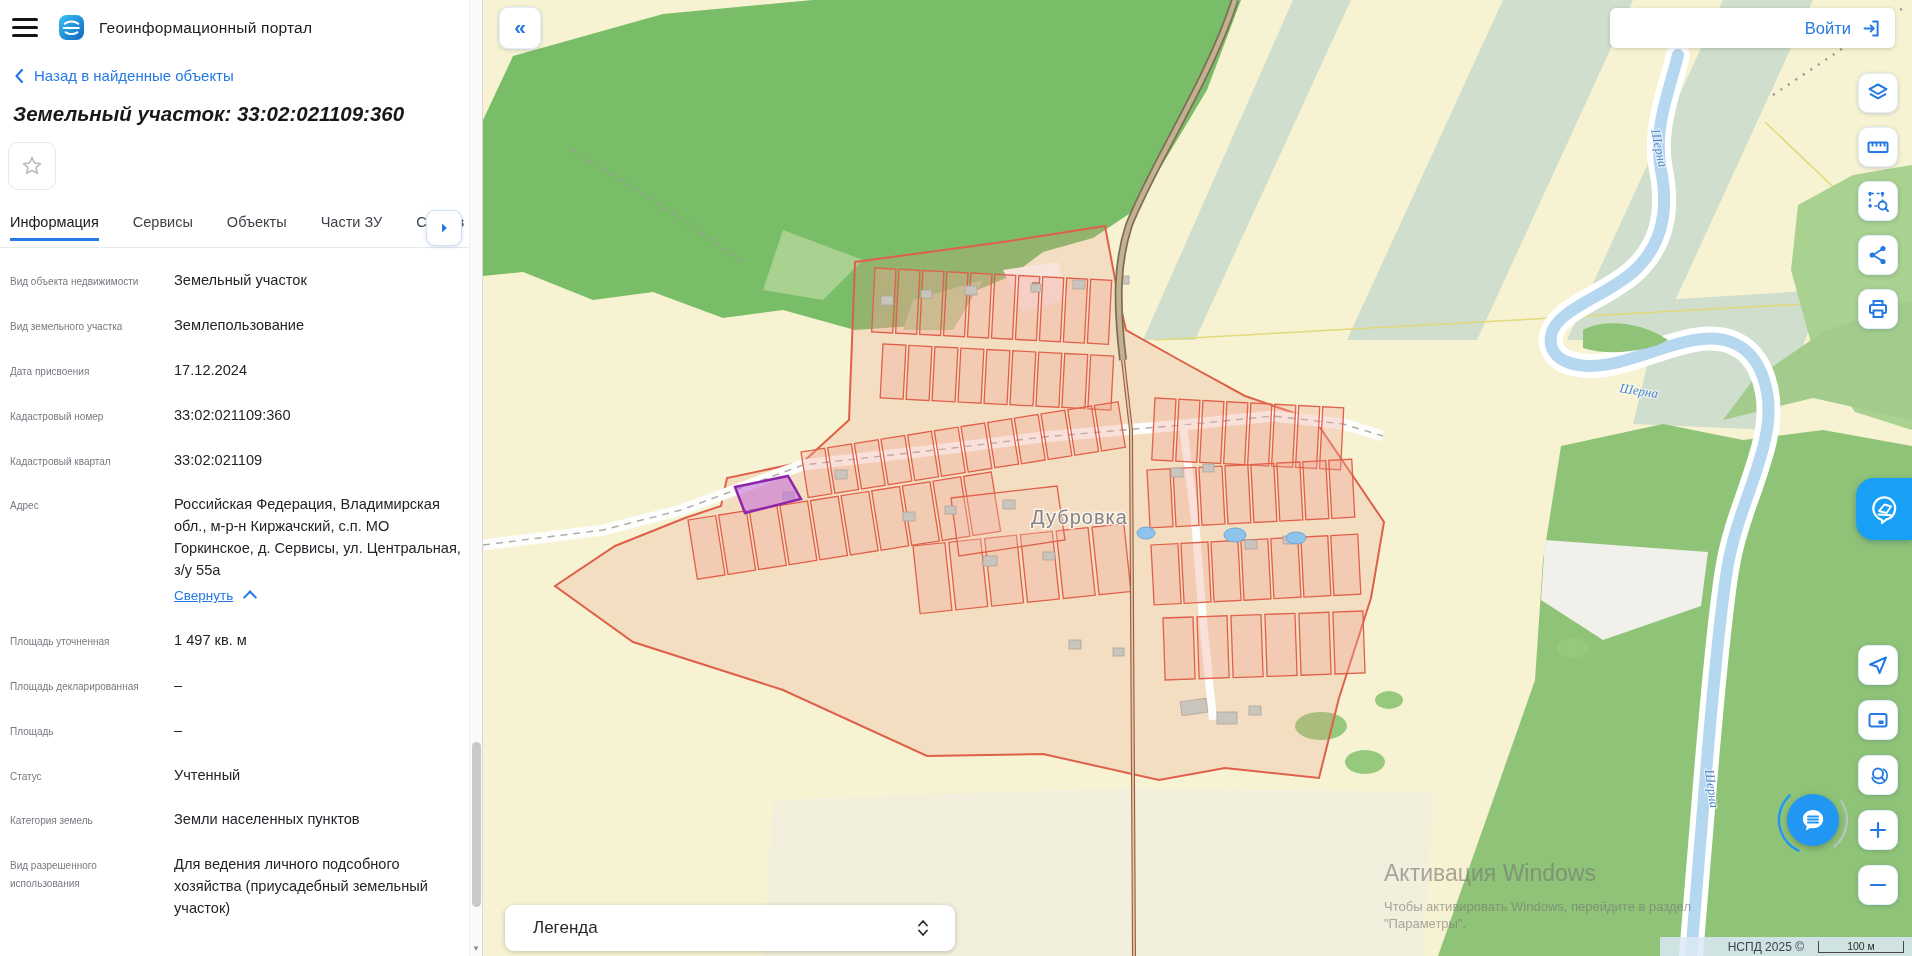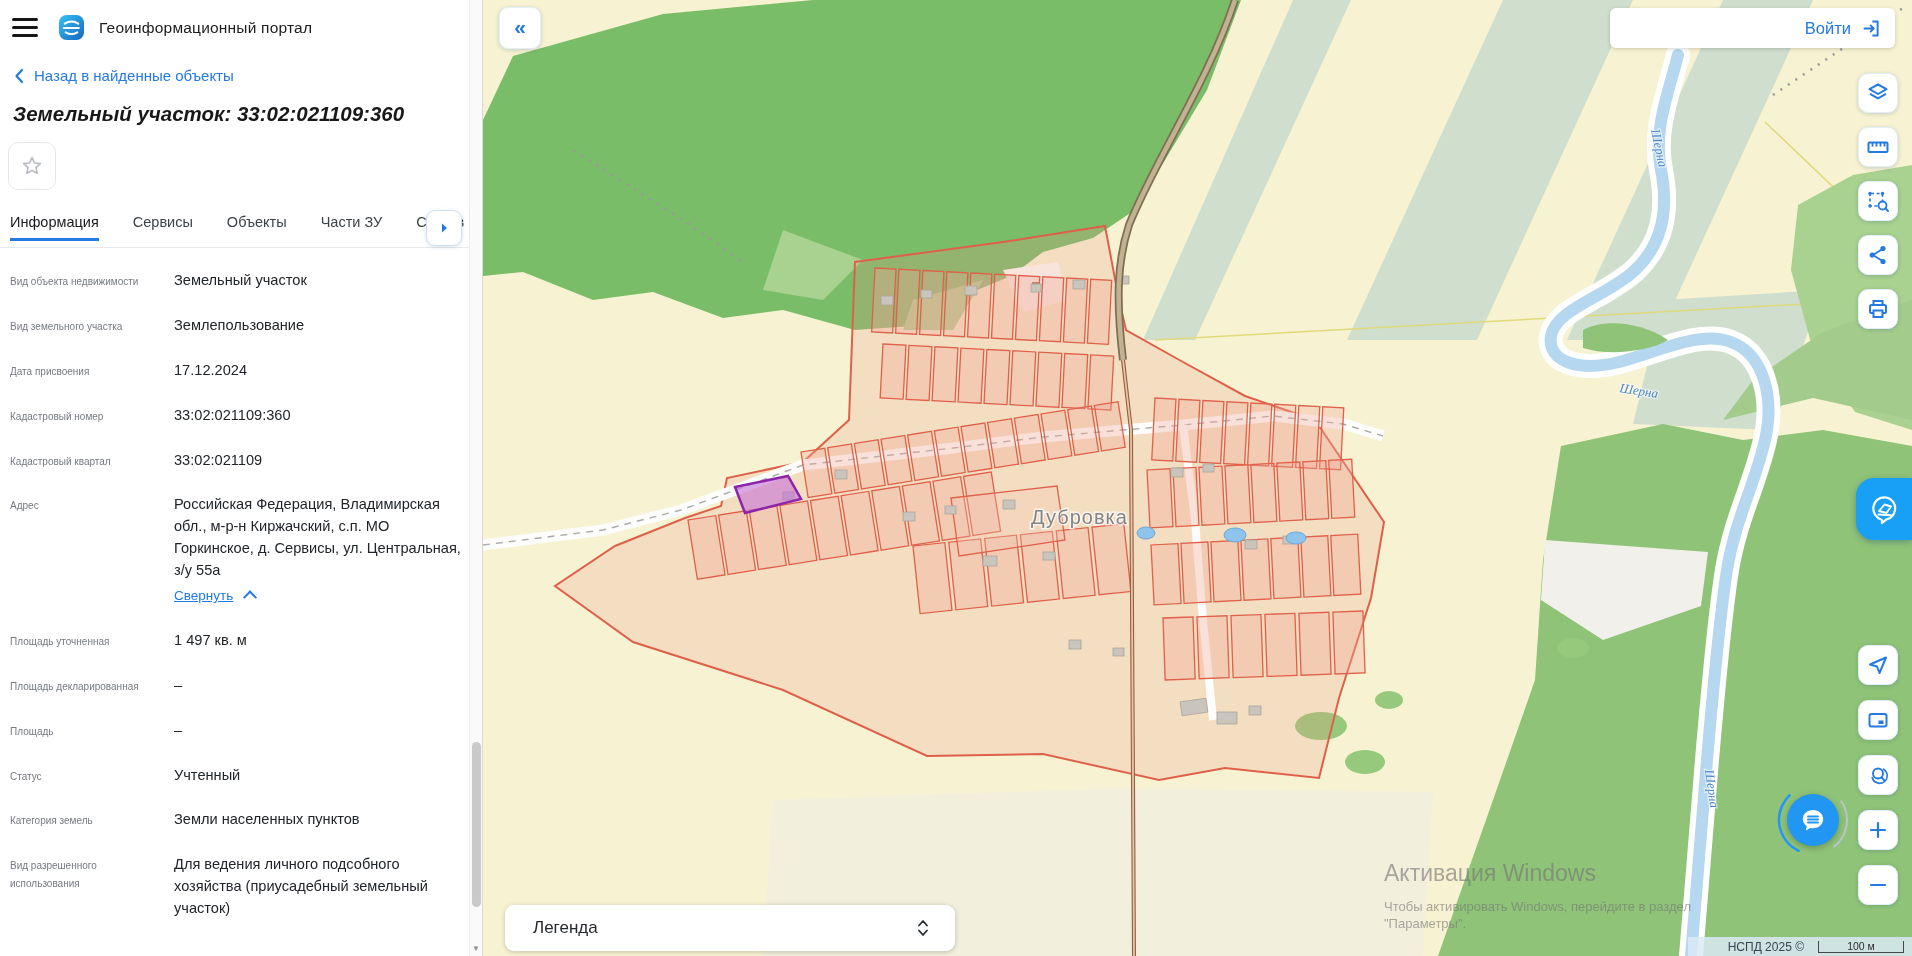--- a/index.html
+++ b/index.html
@@ -44,21 +44,21 @@
   .login-label{color:var(--accent);font-size:16.5px;}
   .tool-col{position:absolute;right:14px;top:73px;display:flex;flex-direction:column;gap:14px;}
   .tool-col .map-btn, .nav-col .map-btn{position:relative;width:40px;height:40px;border-radius:10px;}
   .nav-col{position:absolute;right:14px;top:645px;display:flex;flex-direction:column;}
   .nav-col .map-btn{margin-bottom:15px;}
   .flyout{position:absolute;right:0;top:478px;width:56px;height:62px;background:var(--flyout);border-radius:18px 0 0 18px;box-shadow:0 2px 6px rgba(0,60,120,.35);display:flex;align-items:center;justify-content:center;cursor:pointer;}
   .chat-wrap{position:absolute;right:62px;top:783px;width:74px;height:74px;}
   .chat-btn{position:absolute;left:11px;top:11px;width:52px;height:52px;border-radius:50%;background:var(--chat);box-shadow:0 2px 6px rgba(0,0,0,.25);display:flex;align-items:center;justify-content:center;cursor:pointer;}
   .legend-bar{position:absolute;left:22px;top:905px;width:450px;height:46px;background:#fff;border-radius:9px;box-shadow:0 1px 5px rgba(0,0,0,.22);display:flex;align-items:center;justify-content:space-between;padding:0 22px 0 28px;box-sizing:border-box;cursor:pointer;}
   .legend-label{font-size:17px;color:#25282c;}
-  .scale-strip{position:absolute;right:0;bottom:0;width:224px;height:19px;background:rgba(219,233,246,.85);display:flex;align-items:center;justify-content:flex-end;gap:14px;padding-right:8px;box-sizing:border-box;}
+  .scale-strip{position:absolute;right:0;bottom:0;width:252px;height:19px;background:rgba(219,233,246,.85);display:flex;align-items:center;justify-content:flex-end;gap:14px;padding-right:8px;box-sizing:border-box;}
   .attribution{font-size:12px;color:#3a4350;}
   .scalebox{width:86px;height:12px;border-left:1.5px solid #474747;border-right:1.5px solid #474747;border-bottom:1.5px solid #474747;font-size:10.5px;color:#2e2e2e;text-align:center;line-height:10px;box-sizing:border-box;}
   .watermark{position:absolute;left:901px;top:860px;color:rgba(118,118,118,.62);pointer-events:none;}
   .wm-title{font-size:23px;}
   .wm-sub{font-size:13px;margin-top:12px;width:330px;line-height:1.3;}
   .lbl-village{font-size:20px;fill:#858585;letter-spacing:1px;paint-order:stroke;stroke:rgba(255,255,255,.7);stroke-width:3px;}
   .lbl-river{font-size:13px;font-style:italic;fill:#4d86c8;paint-order:stroke;stroke:rgba(255,255,255,.55);stroke-width:2.5px;font-family:"Liberation Serif",serif;}
 </style>
 </head>
 <body>

